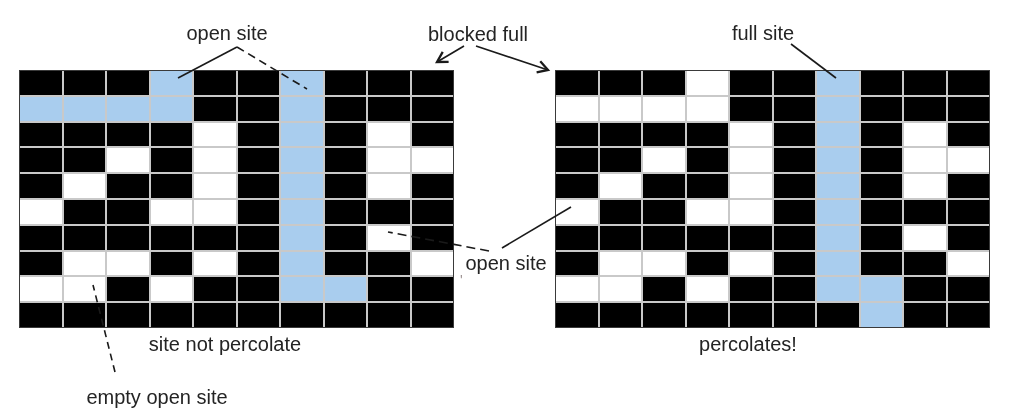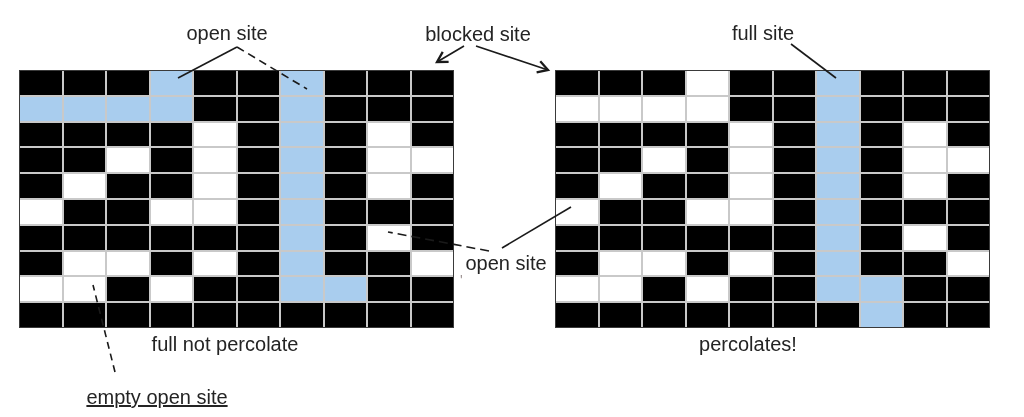--- a/index.html
+++ b/index.html
@@ -30,21 +30,21 @@
     color:#242424;
     white-space:nowrap;
     letter-spacing:0px;
   }
   #lbl-open-top{left:227px;top:22px;}
   #lbl-blocked{left:478px;top:23px;}
   #lbl-full-open{left:763px;top:22px;}
   #lbl-open-mid{left:506px;top:252px;}
   #lbl-caption-left{left:225px;top:333px;}
   #lbl-caption-right{left:748px;top:333px;text-align:center;}
-  #lbl-empty{left:157px;top:386px;text-decoration:underline;}
+  #lbl-empty{left:157px;top:386px;}
   .stray-mark{
     position:absolute;left:460px;top:272px;
     font-size:14px;color:#9a8f8f;
   }
   svg.overlay{
     position:absolute;left:0;top:0;width:1024px;height:417px;
     pointer-events:none;
   }
   svg.overlay path{stroke:#1a1a1a;stroke-width:1.6;fill:none;}
 </style>
@@ -268,21 +268,21 @@
     <path d="M237,47 L307,89" stroke-dasharray="8 5"></path>
     <path d="M464,46 L437,62" marker-end="url(#arrow)"></path>
     <path d="M476,46 L548,70" marker-end="url(#arrow)"></path>
     <path d="M791,44 L836,78"></path>
     <path d="M489,251 L388,232" stroke-dasharray="9 5"></path>
     <path d="M502,248 L571,207"></path>
     <path d="M115,372 L93,285" stroke-dasharray="7 5"></path>
   </svg>
 
   <div class="lbl" id="lbl-open-top">open site</div>
-  <div class="lbl" id="lbl-blocked">blocked site</div>
+  <div class="lbl" id="lbl-blocked">blocked full</div>
   <div class="lbl" id="lbl-full-open">full site</div>
   <div class="lbl" id="lbl-open-mid">open site</div>
-  <div class="lbl" id="lbl-caption-left">full not percolate</div>
+  <div class="lbl" id="lbl-caption-left">site not percolate</div>
   <div class="lbl" id="lbl-caption-right">percolates!</div>
   <div class="lbl" id="lbl-empty">empty open site</div>
   <div class="stray-mark">'</div>
 
 </div>
 
 </body></html>

